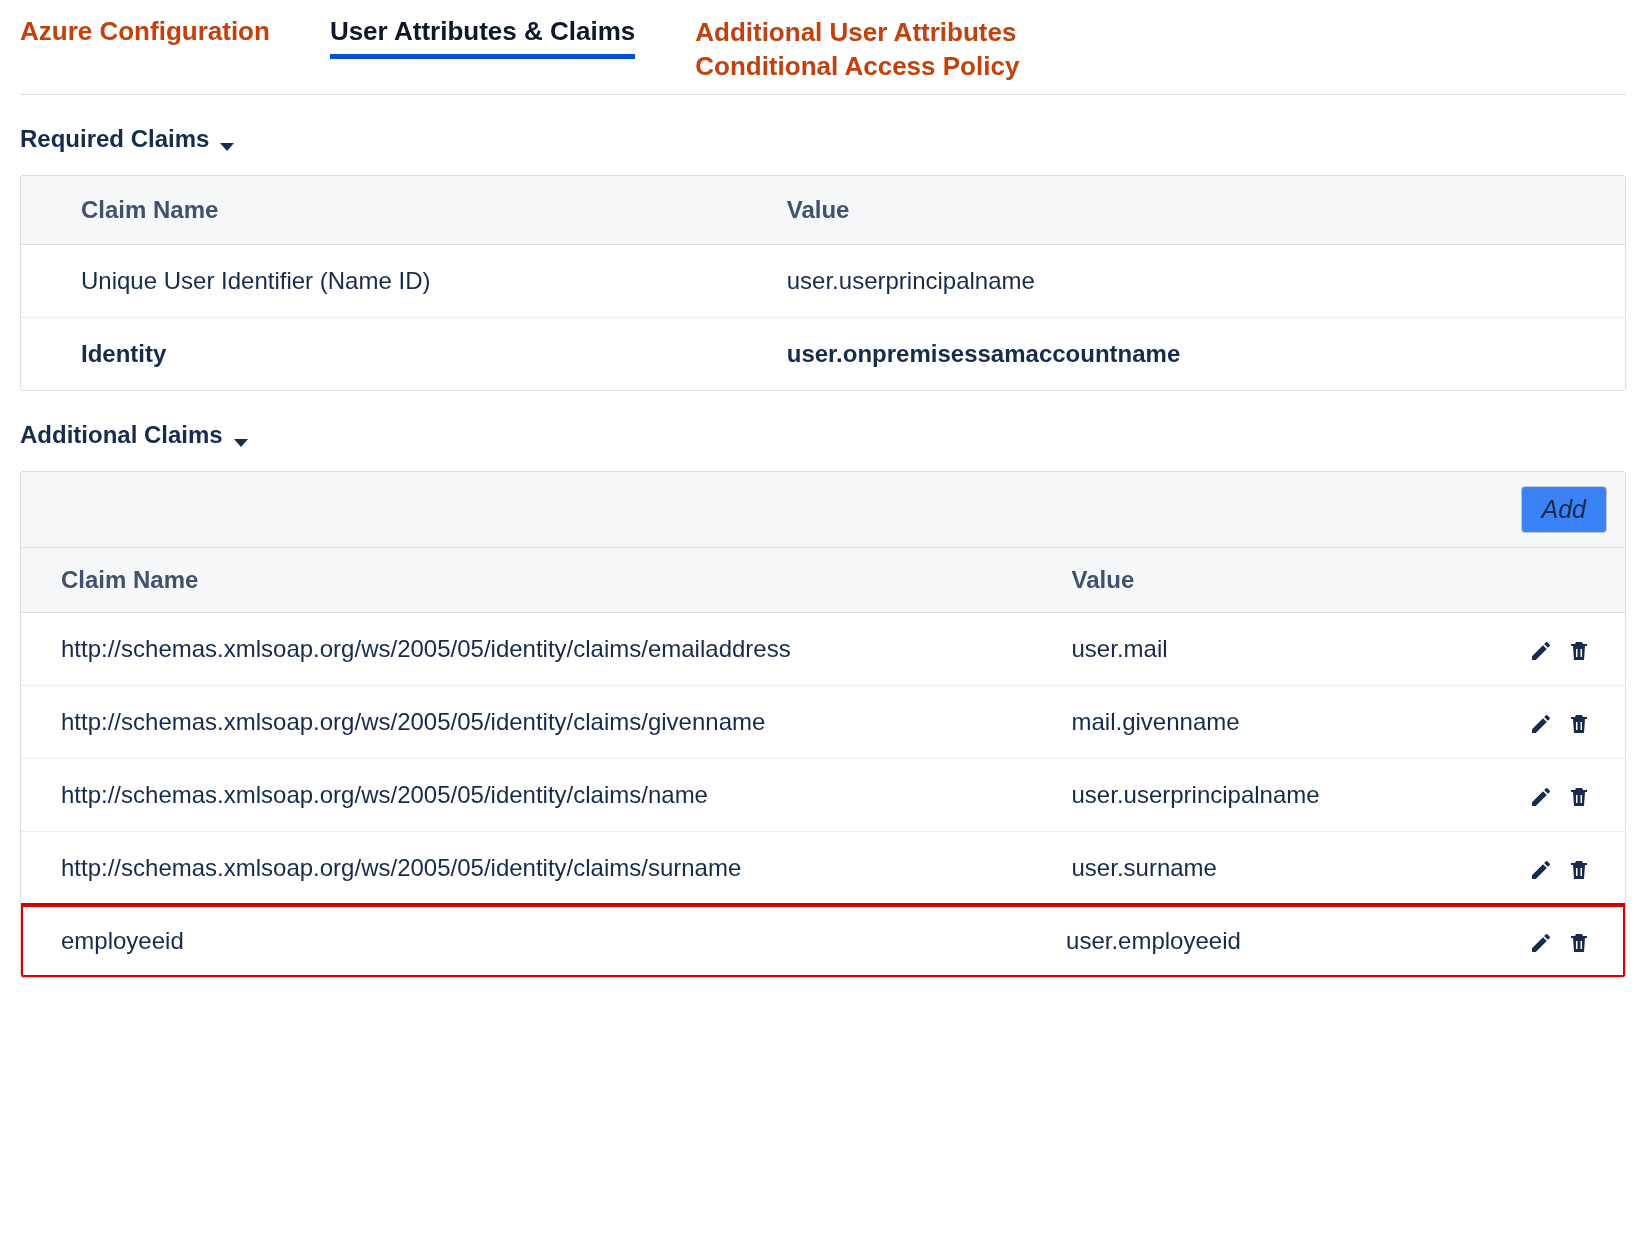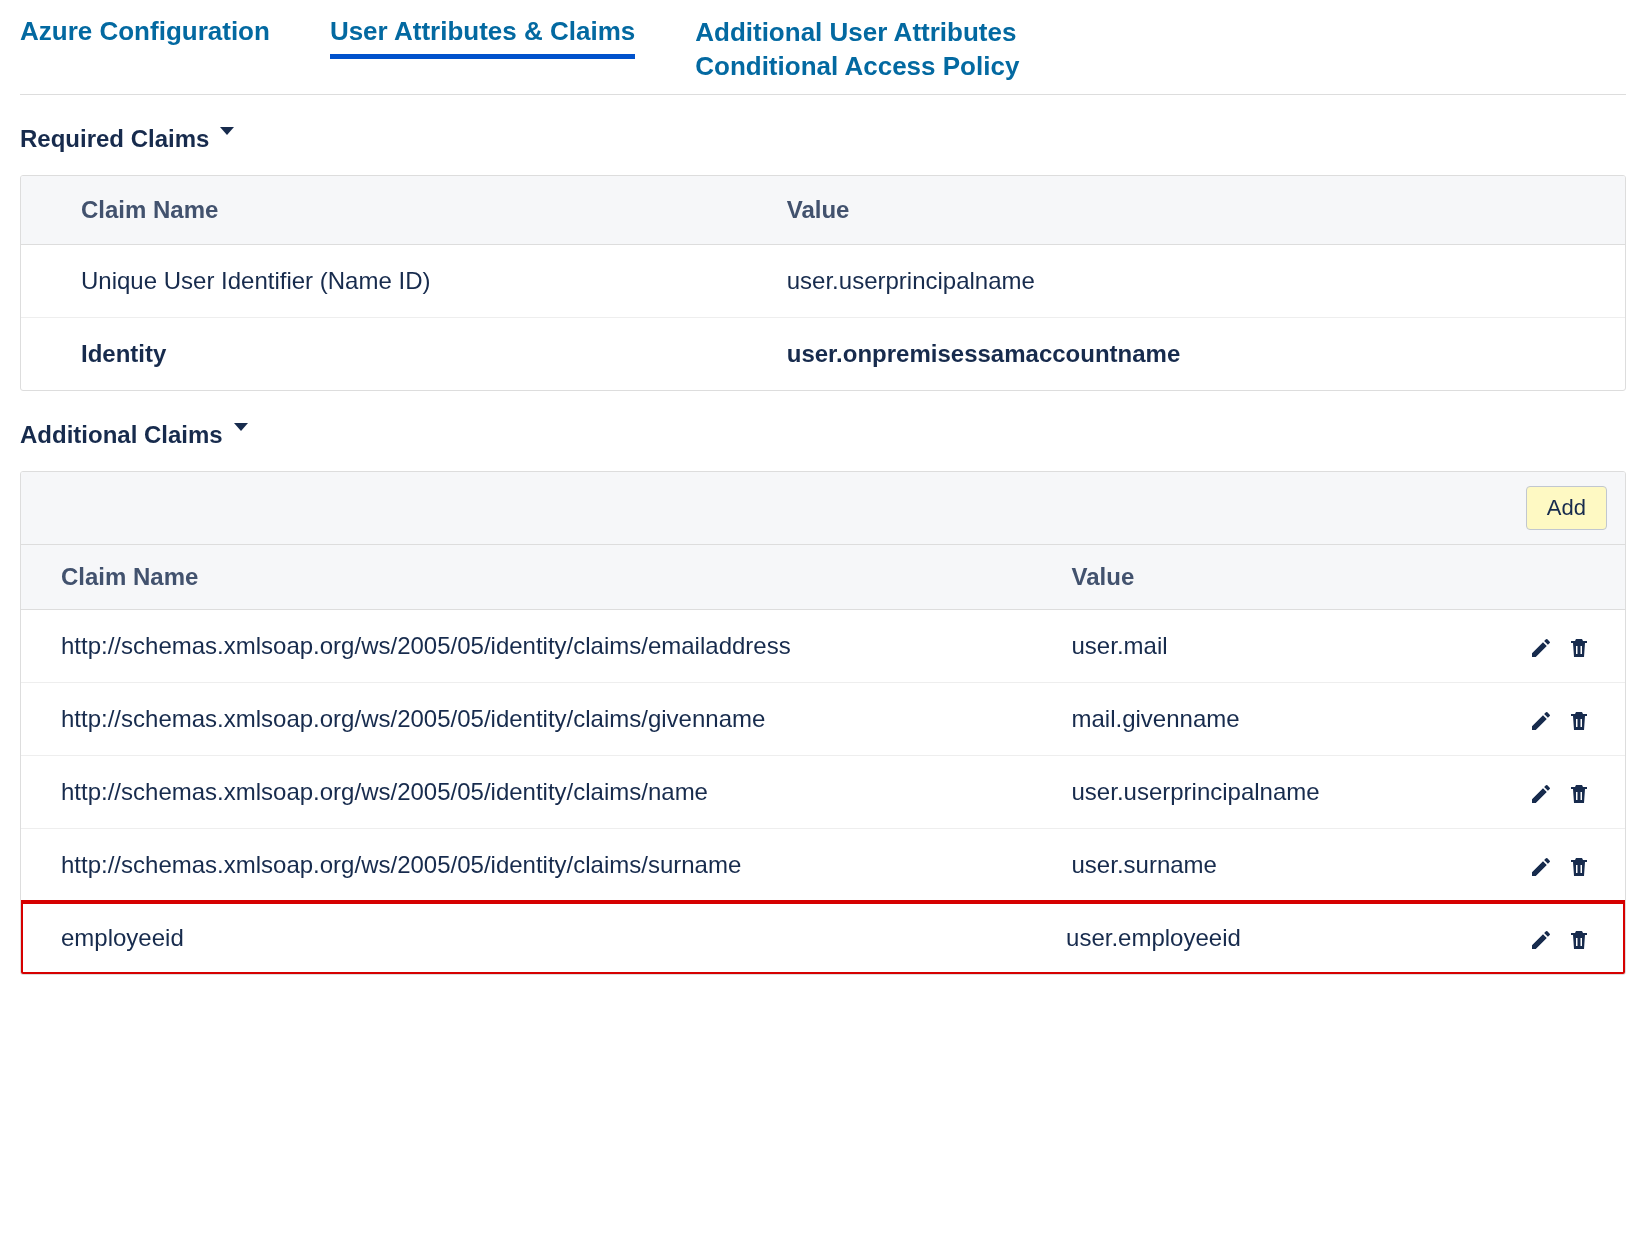--- a/index.html
+++ b/index.html
@@ -15,37 +15,37 @@
     border-bottom: 1px solid #ddd;
     gap: 60px;
     align-items: flex-start;
     padding-bottom: 0;
   }
   .tab {
     padding: 8px 0 10px 0;
     font-weight: 700;
     font-size: 26px;
     cursor: pointer;
-    color: #0369a1;
+    color: #c2410c;
     position: relative;
   }
   .tab.active {
-    color: #0369a1;
+    color: #0f172a;
   }
   .tab.active::after {
     content: "";
     position: absolute;
     left: 0; right: 0; bottom: -2px;
     height: 5px;
     background: #0052cc;
   }
   .tab-multi { line-height: 1.3; }
   .section-header {
     display: flex;
-    align-items: flex-start;
+    align-items: flex-end;
     gap: 10px;
     margin: 30px 0 22px 0;
     font-weight: 700;
     font-size: 24px;
     color: #172b4d;
     cursor: pointer;
   }
   .caret-down {
     display: inline-block;
   }
@@ -80,27 +80,28 @@
     overflow: hidden;
   }
   .add-topbar {
     background: #f6f7f9;
     display: flex;
     justify-content: flex-end;
     padding: 14px 18px;
     border-bottom: 1px solid #ddd;
   }
   .add-btn {
-    background: #fef9c3;
+    background: #3b82f6;
     border: 1px solid #c1c7d0;
     border-radius: 4px;
     padding: 8px 20px;
-    font-size: 22px;
+    font-size: 25px;
     color: #172b4d;
     cursor: pointer;
+    font-style: italic;
   }
   .add-thead {
     background: #f6f7f9;
     display: flex;
     font-weight: 700;
     color: #42526e;
     border-bottom: 1px solid #ddd;
   }
   .add-thead .acell { padding: 18px 10px 18px 40px; }
   .arow {

